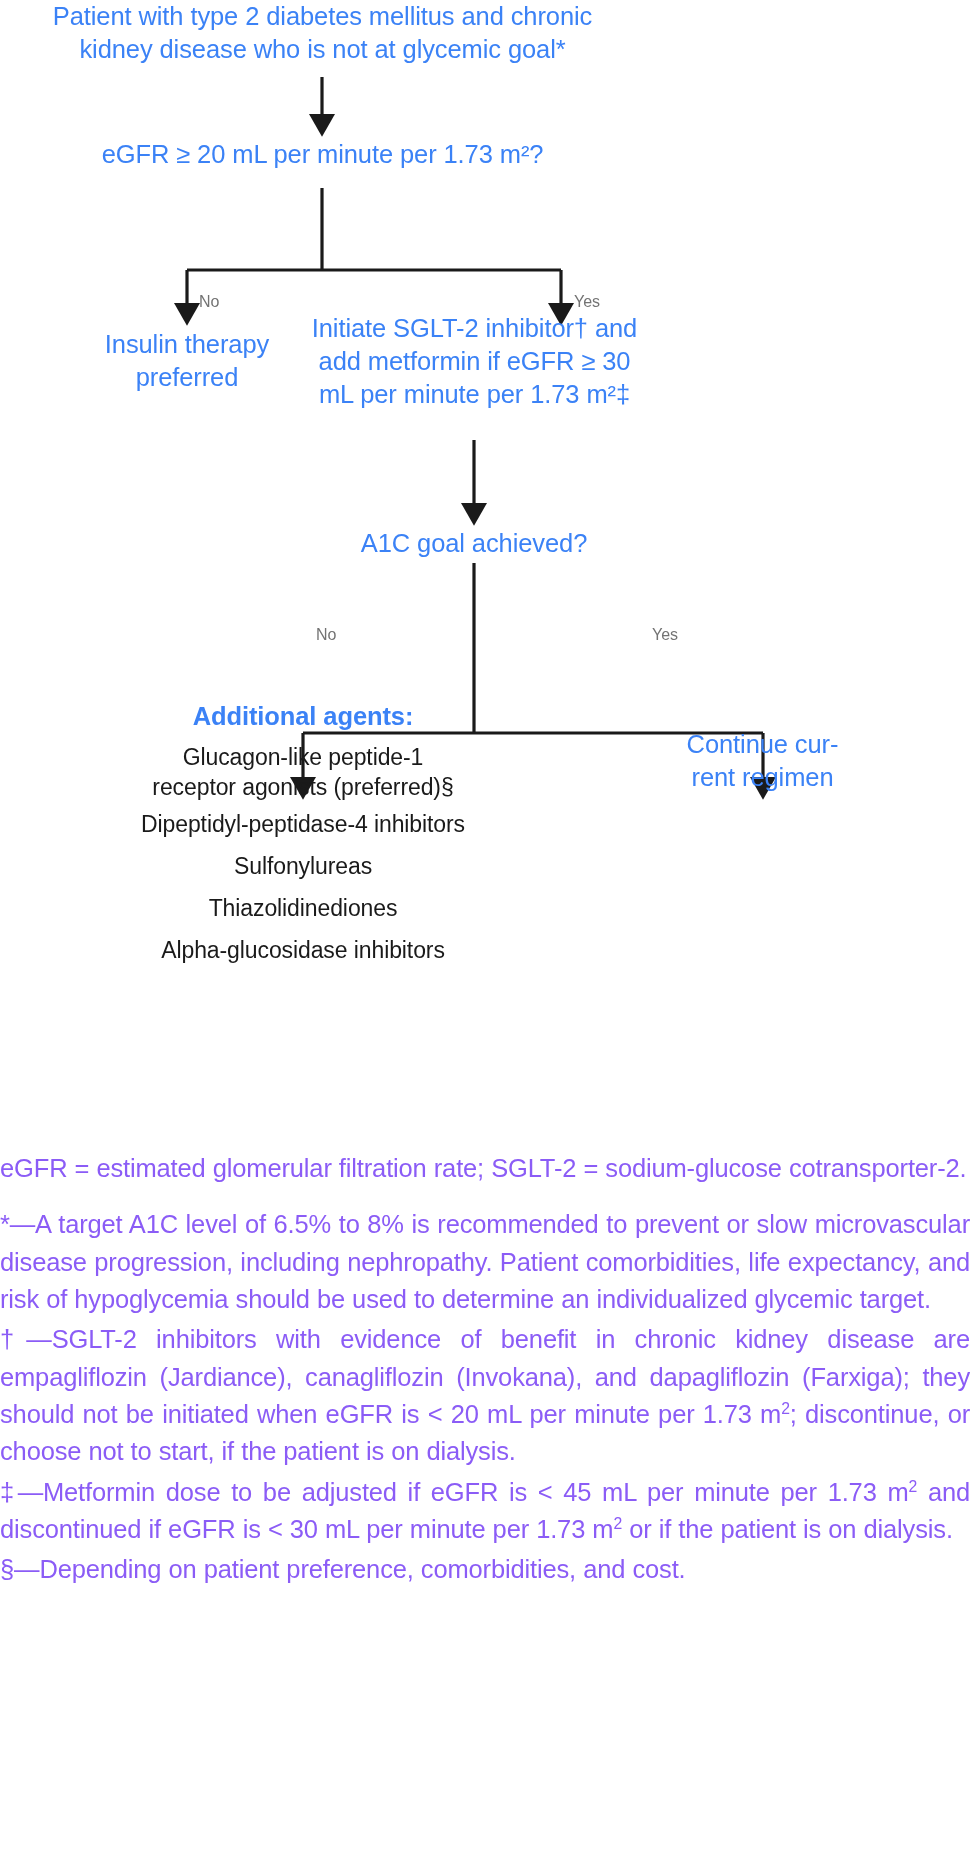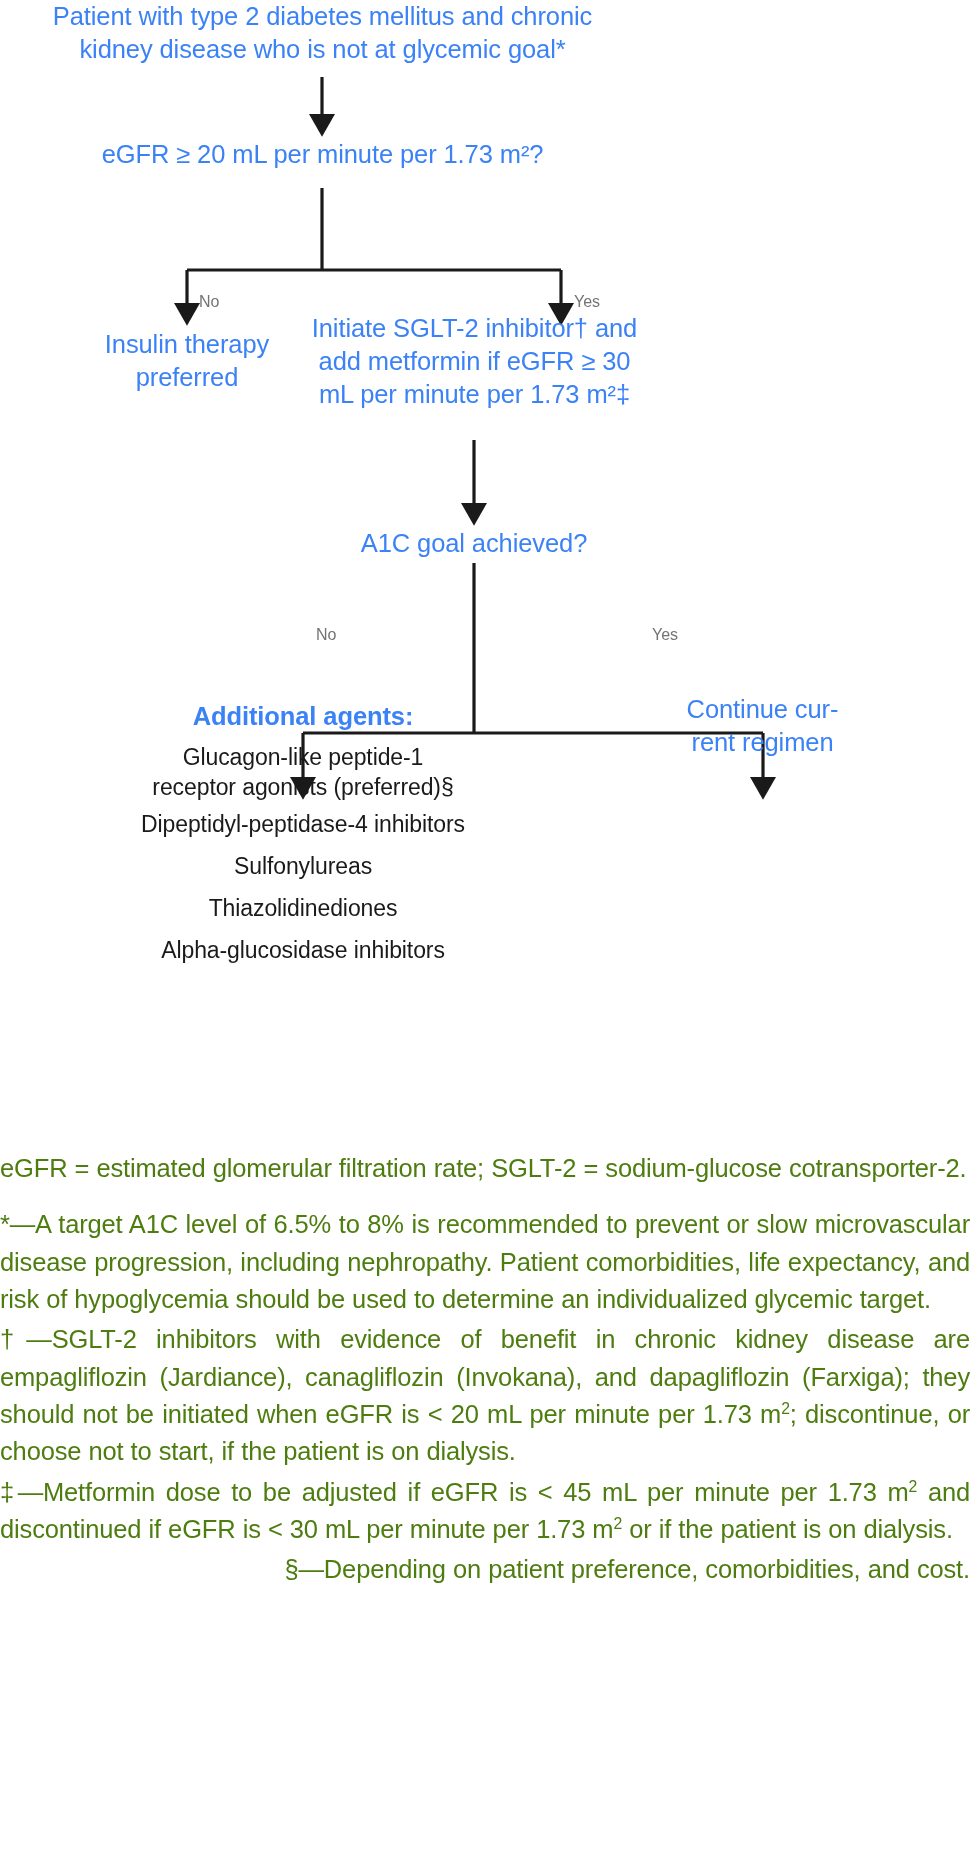--- a/index.html
+++ b/index.html
@@ -62,27 +62,27 @@
   
   #notes {
     position: absolute;
     left: 0;
     top: 1150px;
     width: 970px;
   }
   .note {
     font-size: 25.5px;
     line-height: 1.465;
-    color: #4d7c0f;
+    color: #8b5cf6;
     text-align: justify;
     margin: 0 0 3px 0;
     letter-spacing: -0.15px;
     word-spacing: 0.2px;
   }
-  .note:last-child { text-align: right; padding-left: 40px; }
+  .note:last-child { text-align: left; }
   #abbrev { margin-bottom: 19px; }
   sup {
     font-size: 0.62em;
     vertical-align: super;
     line-height: 0;
   }
 </style>
 </head>
 <body>
 
@@ -132,21 +132,21 @@
 
   <div class="node bold" style="left:148px; top:700px; width:310px;">Additional agents:</div>
 
   <div class="agent-line" style="left:118px; top:743px; width:370px;">Glucagon-like peptide-1
 receptor agonists (preferred)§</div>
   <div class="agent-line" style="left:88px; top:810px; width:430px;">Dipeptidyl-peptidase-4 inhibitors</div>
   <div class="agent-line" style="left:128px; top:852px; width:350px;">Sulfonylureas</div>
   <div class="agent-line" style="left:118px; top:894px; width:370px;">Thiazolidinediones</div>
   <div class="agent-line" style="left:103px; top:936px; width:400px;">Alpha-glucosidase inhibitors</div>
 
-  <div class="node" style="left:610px; top:693px; width:305px;">Continue cur-
+  <div class="node" style="left:610px; top:728px; width:305px;">Continue cur-
 rent regimen</div>
 
 </div>
 
 <div id="notes">
 
   <p class="note" id="abbrev">eGFR = estimated glomerular filtration rate; SGLT-2 = sodium-glucose cotransporter-2.</p>
 
   <p class="note">*—A target A1C level of 6.5% to 8% is recommended to prevent or slow microvascular disease progression, including nephropathy. Patient comorbidities, life expectancy, and risk of hypoglycemia should be used to determine an individualized glycemic target.</p>
 

